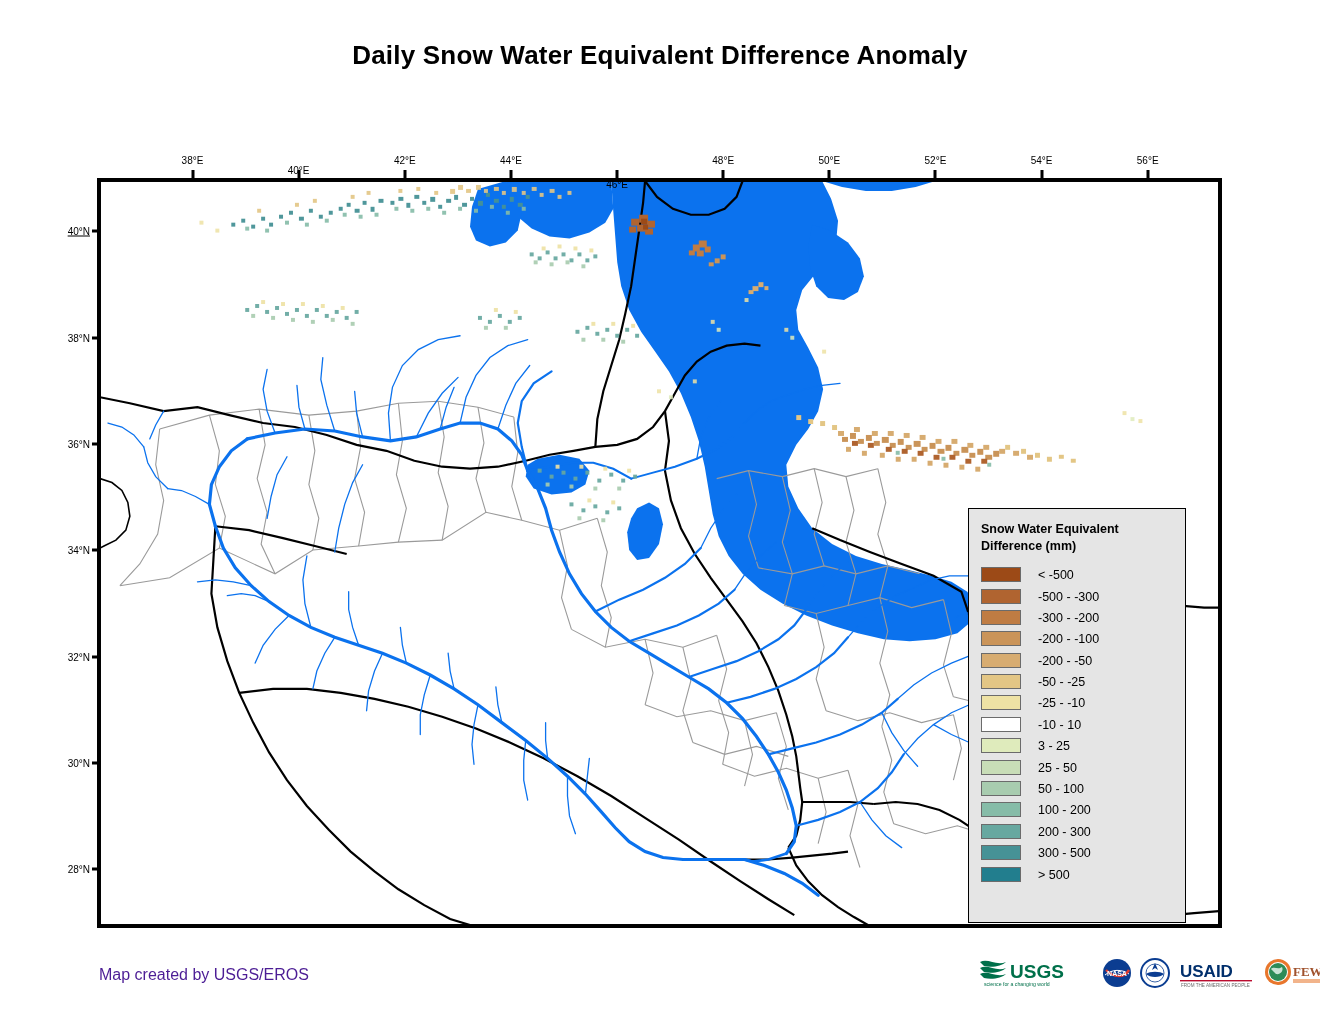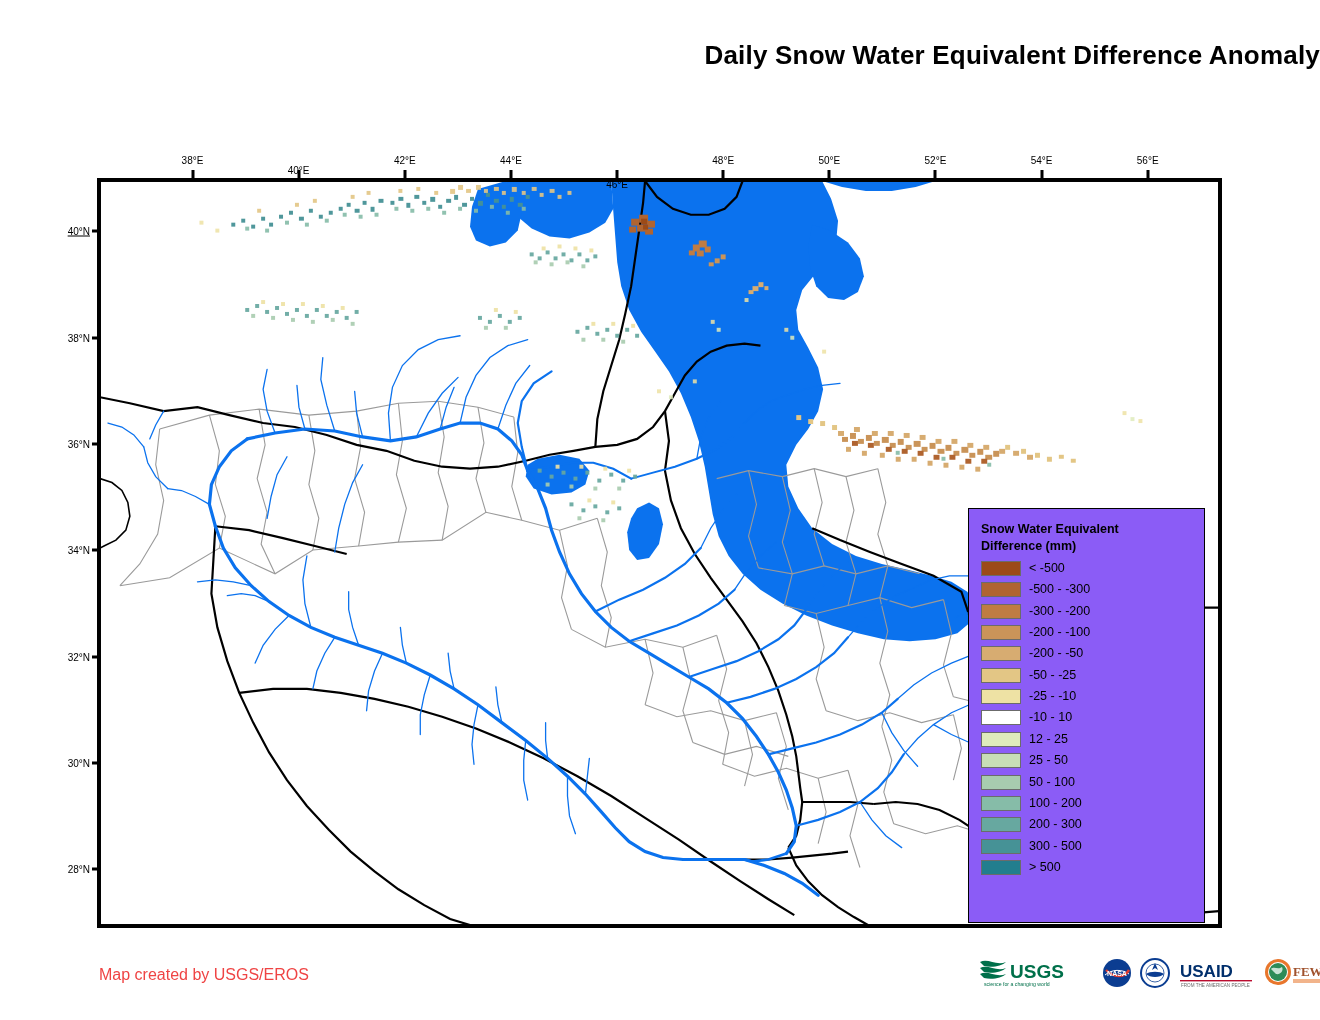--- a/index.html
+++ b/index.html
@@ -14,21 +14,21 @@
     font-family: "Liberation Sans", sans-serif;
     overflow: hidden;
   }
 
   
   #title-block {
     position: absolute;
     left: 0;
     top: 0;
     width: 1320px;
-    text-align: right;
+    text-align: center;
   }
   #main-title {
     font-size: 26px;
     font-weight: bold;
     color: #000;
     margin-top: 40px;
     letter-spacing: 0.2px;
   }
   #sub-title {
     font-size: 21px;
@@ -86,39 +86,40 @@
     height: 3px;
     background: #000;
     transform: translateY(-50%);
   }
 
   
   #legend-box {
     position: absolute;
     left: 968px;
     top: 508px;
-    width: 237px;
+    width: 218px;
     height: 415px;
-    background: #8b5cf6;
+    background: #e5e5e5;
     border: 1.5px solid #000;
     box-sizing: border-box;
     padding: 12px 10px 8px 12px;
   }
   #legend-title {
     font-size: 12.5px;
     font-weight: bold;
     color: #000;
     line-height: 1.35;
     margin-bottom: 6px;
     white-space: pre-line;
   }
   .legend-row {
     display: flex;
-    align-items: flex-start;
+    align-items: flex-end;
     height: 21.4px;
+    gap: 9px;
   }
   .legend-swatch {
     width: 40px;
     height: 15px;
     border: 1.5px solid #6b6b6b;
     box-sizing: border-box;
     flex: 0 0 auto;
   }
   .legend-label {
     font-size: 12.5px;
@@ -133,21 +134,21 @@
     margin-top: 8px;
     white-space: pre-line;
   }
 
   
   #map-credit {
     position: absolute;
     left: 99px;
     top: 966px;
     font-size: 16px;
-    color: #ef4444;
+    color: #4c1d95;
     white-space: nowrap;
     text-align: center;
   }
 
   
   #logo-strip {
     position: absolute;
     left: 978px;
     top: 955px;
     height: 36px;
@@ -772,21 +773,21 @@
       <div class="legend-row">
         <div class="legend-swatch" style="background: rgb(238, 226, 164);"></div>
         <div class="legend-label">-25 - -10</div>
       </div>
       <div class="legend-row">
         <div class="legend-swatch" style="background: rgb(255, 255, 255);"></div>
         <div class="legend-label">-10 - 10</div>
       </div>
       <div class="legend-row">
         <div class="legend-swatch" style="background: rgb(223, 235, 188);"></div>
-        <div class="legend-label">12 - 25</div>
+        <div class="legend-label">3 - 25</div>
       </div>
       <div class="legend-row">
         <div class="legend-swatch" style="background: rgb(200, 221, 183);"></div>
         <div class="legend-label">25 - 50</div>
       </div>
       <div class="legend-row">
         <div class="legend-swatch" style="background: rgb(168, 204, 175);"></div>
         <div class="legend-label">50 - 100</div>
       </div>
       <div class="legend-row">

